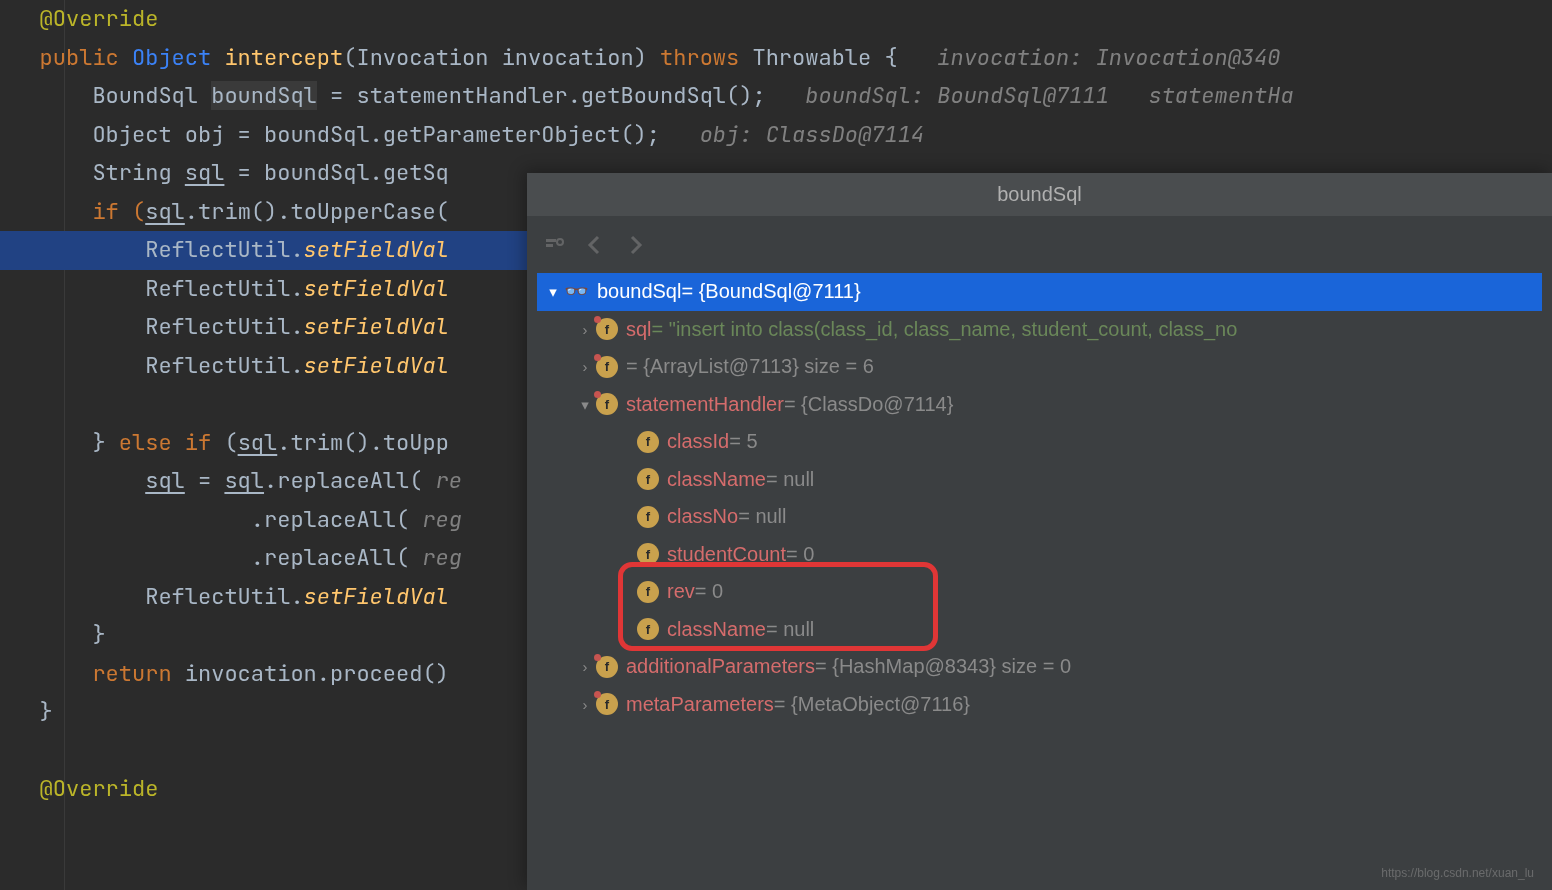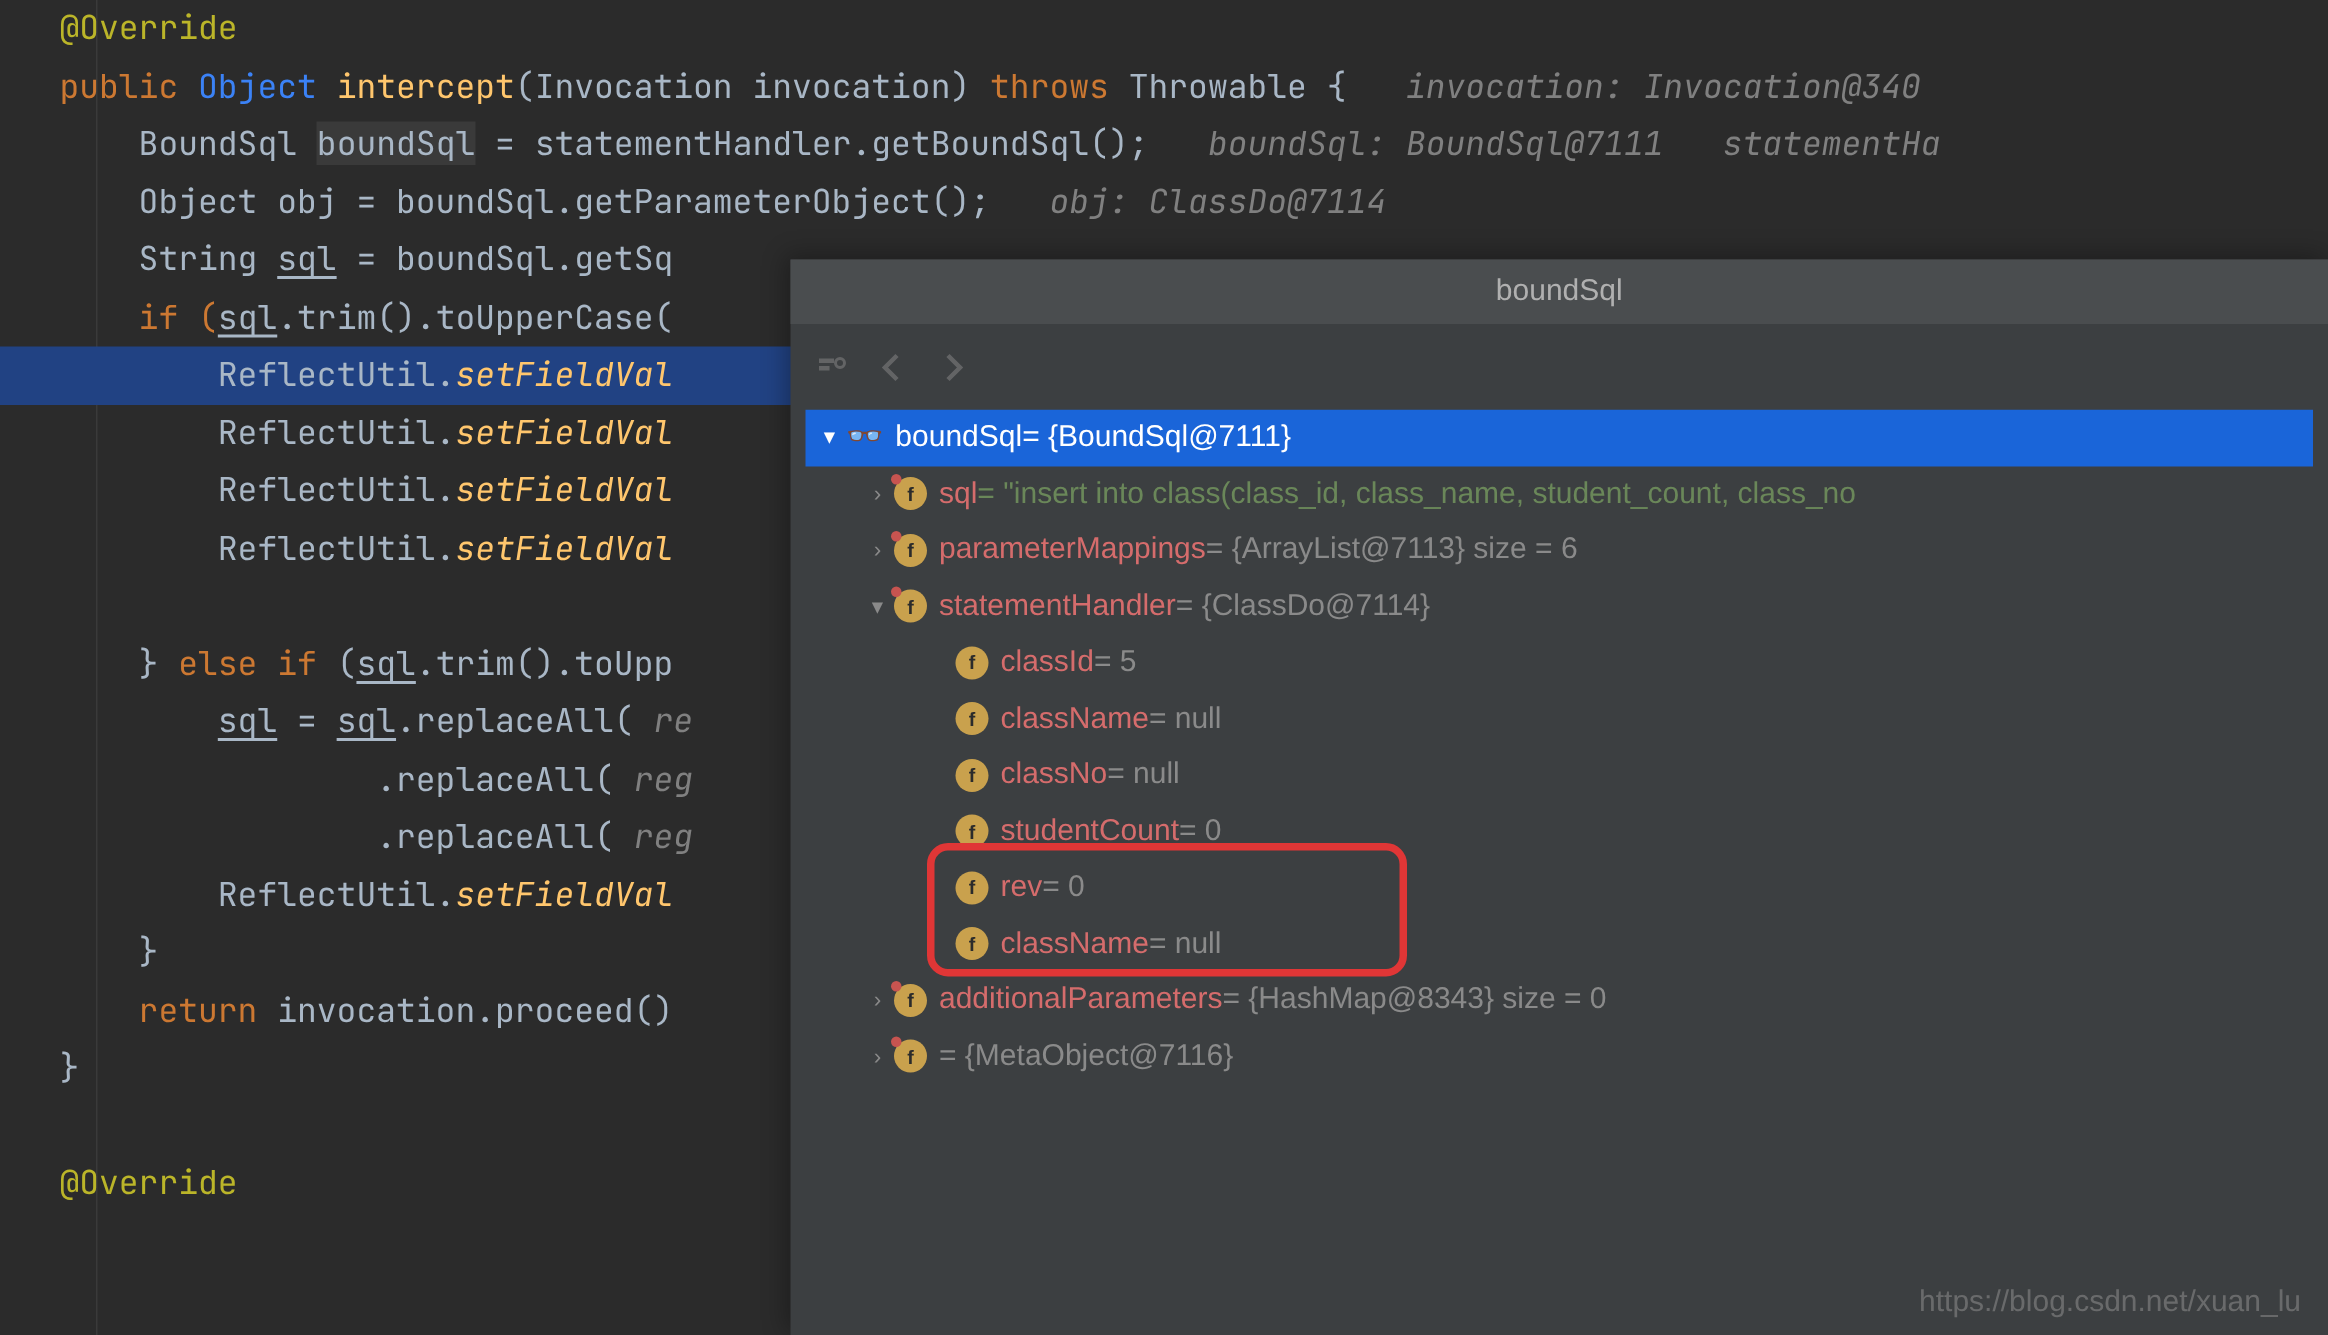--- a/index.html
+++ b/index.html
@@ -133,21 +133,21 @@
       border: 5px solid #e03636;
       border-radius: 14px;
       pointer-events: none;
     }
     .watermark {
       position: absolute;
       bottom: 10px;
       right: 18px;
       color: #888;
       font-family: sans-serif;
-      font-size: 20px;
+      font-size: 12px;
       opacity: 0.6;
     }
   </style>
 </head>
 <body>
 
 <div class="editor">
   <div class="gutter-bar"></div>
 
   <div class="line">   <span class="k-anno">@Override</span></div>
@@ -205,21 +205,20 @@
       <span class="indent" style="width:32px"></span>
         <span class="chevron">›</span>
       <span class="field-icon small-dot">f</span>
       <span class="fname">sql</span>
         <span class="fval-str"> = "insert into class(class_id, class_name, student_count, class_no</span>
     </div>
     <div class="tree-row">
       <span class="indent" style="width:32px"></span>
         <span class="chevron">›</span>
       <span class="field-icon small-dot">f</span>
-      <span class="fname">parameterMappings</span>
         <span class="fval"> = {ArrayList@7113}  size = 6</span>
     </div>
     <div class="tree-row">
       <span class="indent" style="width:32px"></span>
         <span class="chevron">▾</span>
       <span class="field-icon small-dot">f</span>
       <span class="fname">statementHandler</span>
         <span class="fval"> = {ClassDo@7114}</span>
     </div>
     <div class="tree-row">
@@ -262,20 +261,21 @@
       <span class="indent" style="width:32px"></span>
         <span class="chevron">›</span>
       <span class="field-icon small-dot">f</span>
       <span class="fname">additionalParameters</span>
         <span class="fval"> = {HashMap@8343}  size = 0</span>
     </div>
     <div class="tree-row">
       <span class="indent" style="width:32px"></span>
         <span class="chevron">›</span>
       <span class="field-icon small-dot">f</span>
+      <span class="fname">metaParameters</span>
         <span class="fval"> = {MetaObject@7116}</span>
     </div>
   </div>
 </div>
 
 <div class="redbox" style="top:562px; left:618px; width:320px; height:89px;"></div>
 
 <div class="watermark">https://blog.csdn.net/xuan_lu</div>
 
 </body></html>

